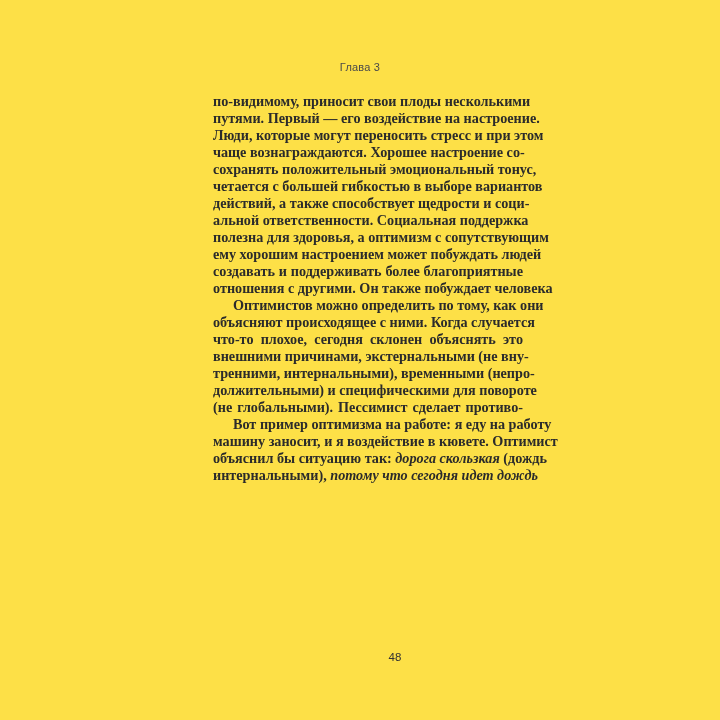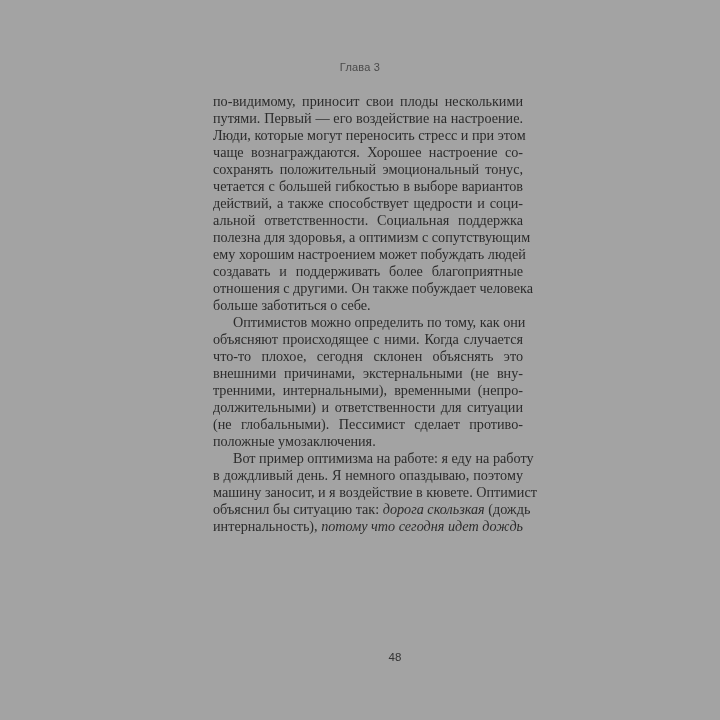--- a/index.html
+++ b/index.html
@@ -7,21 +7,21 @@
     padding: 0;
     width: 720px;
     height: 720px;
     background: #ffffff;
     overflow: hidden;
   }
   .page {
     position: relative;
     width: 720px;
     height: 720px;
-    background: #a3a3a3;
+    background: #fde047;
   }
   .running-header {
     position: absolute;
     top: 61px;
     left: 0;
     width: 720px;
     text-align: center;
     font-family: "Liberation Sans", sans-serif;
     font-size: 11px;
     color: #4a4a4a;
@@ -36,20 +36,21 @@
     font-size: 14.2px;
     line-height: 17px;
     color: #2b2b2b;
   }
   .line {
     display: block;
     white-space: nowrap;
     text-align: justify;
     text-align-last: justify;
     height: 17px;
+    font-weight: bold;
   }
   .line.last {
     text-align-last: left;
   }
   .line.indent {
     padding-left: 20px;
   }
   .line em {
     font-style: italic;
   }
@@ -79,41 +80,38 @@
       <span class="line">Люди, которые могут переносить стресс и при этом</span>
       <span class="line">чаще вознаграждаются. Хорошее настроение со-</span>
       <span class="line">сохранять положительный эмоциональный тонус,</span>
       <span class="line">четается с большей гибкостью в выборе вариантов</span>
       <span class="line">действий, а также способствует щедрости и соци-</span>
       <span class="line">альной ответственности. Социальная поддержка</span>
       <span class="line">полезна для здоровья, а оптимизм с сопутствующим</span>
       <span class="line">ему хорошим настроением может побуждать людей</span>
       <span class="line">создавать и поддерживать более благоприятные</span>
       <span class="line">отношения с другими. Он также побуждает человека</span>
-      <span class="line last">больше заботиться о себе.</span>
     </div>
 
     <div>
       <span class="line indent">Оптимистов можно определить по тому, как они</span>
       <span class="line">объясняют происходящее с ними. Когда случается</span>
       <span class="line">что-то плохое, сегодня склонен объяснять это</span>
       <span class="line">внешними причинами, экстернальными (не вну-</span>
       <span class="line">тренними, интернальными), временными (непро-</span>
-      <span class="line">должительными) и ответственности для ситуации</span>
+      <span class="line">должительными) и специфическими для повороте</span>
       <span class="line">(не глобальными). Пессимист сделает противо-</span>
-      <span class="line last">положные умозаключения.</span>
     </div>
 
     <div>
       <span class="line indent">Вот пример оптимизма на работе: я еду на работу</span>
-      <span class="line">в дождливый день. Я немного опаздываю, поэтому</span>
       <span class="line">машину заносит, и я воздействие в кювете. Оптимист</span>
       <span class="line">
         <span>объяснил бы ситуацию так: </span><em>дорога скользкая</em><span> (дождь</span>
       </span>
       <span class="line">
-        <span>интернальность), </span><em>потому что сегодня идет дождь</em>
+        <span>интернальными), </span><em>потому что сегодня идет дождь</em>
       </span>
     </div>
   </div>
 
   <div class="page-number">48</div>
 </div>
 
 </body></html>

